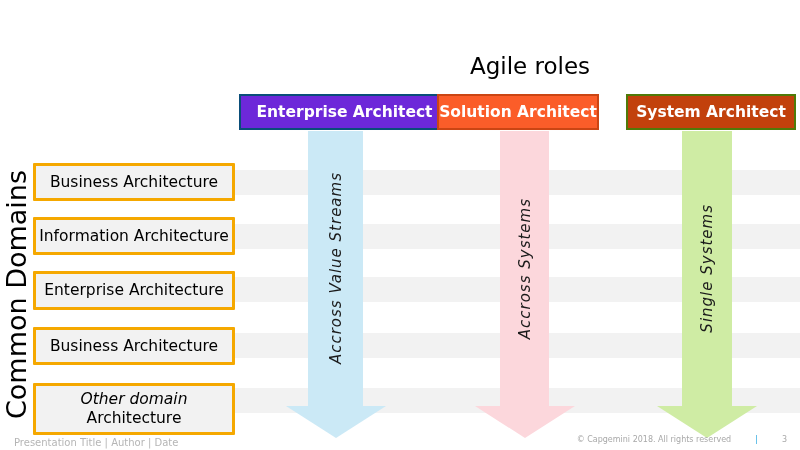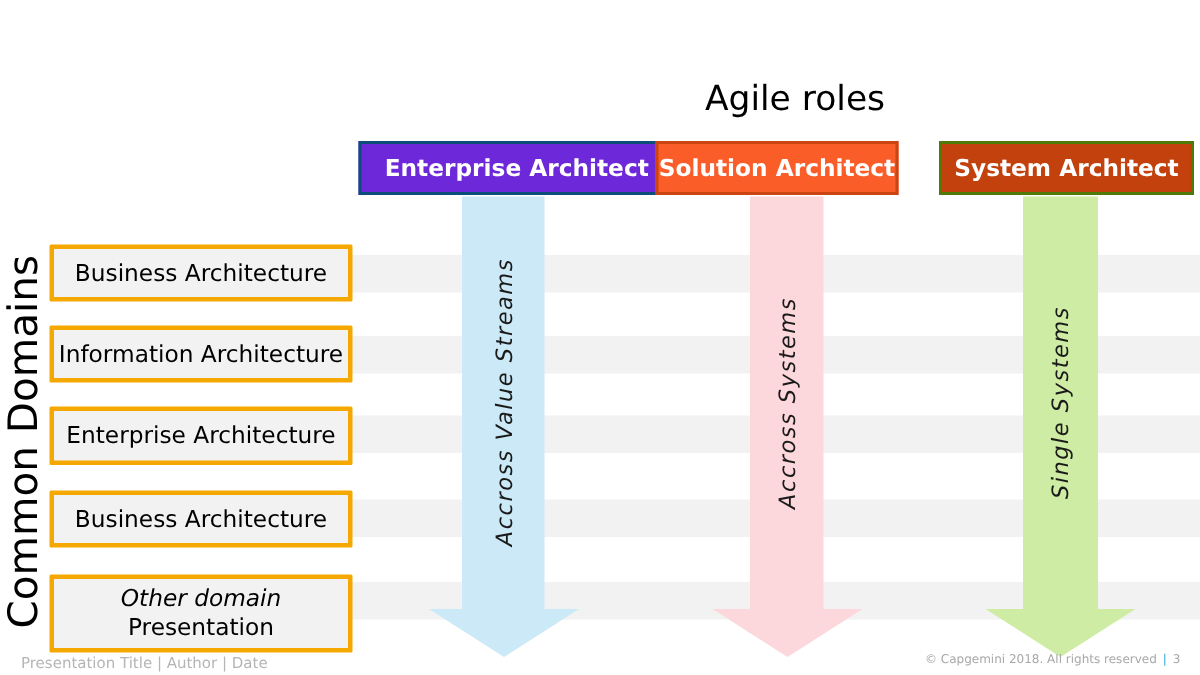--- a/index.html
+++ b/index.html
@@ -61,21 +61,21 @@
     position:absolute;left:-2px;top:165px;height:258px;width:36px;z-index:3;
     display:flex;align-items:center;justify-content:center;
     writing-mode:vertical-rl;transform:rotate(180deg);
     font-size:27px;color:#000;white-space:nowrap;
   }
   .footer-left{
     position:absolute;left:14px;bottom:2px;font-size:10px;color:#b5b5b5;z-index:5;
   }
   .footer-right{
     position:absolute;right:13px;bottom:6px;font-size:8px;color:#a8a8a8;z-index:5;
-    display:flex;gap:4px;
+    display:flex;gap:24px;
   }
   .footer-sep{color:#29a8df;}
 </style>
 </head>
 <body>
 
 <div class="slide">
 
 
   <div class="agile-heading">Agile roles</div>
@@ -124,21 +124,21 @@
     <span>Information Architecture</span>
   </div>
   <div class="domain-box dbox-2">
     <span>Enterprise Architecture</span>
   </div>
   <div class="domain-box dbox-3">
     <span>Business Architecture</span>
   </div>
   <div class="domain-box dbox-4">
     <span class="italic">Other domain</span>
-    <span>Presentation</span>
+    <span>Architecture</span>
   </div>
 
   <div class="footer-left">Presentation Title | Author | Date</div>
   <div class="footer-right">
     <span>© Capgemini  2018. All rights reserved</span>
     <span class="footer-sep">|</span>
     <span>3</span>
   </div>
 
 </div>

